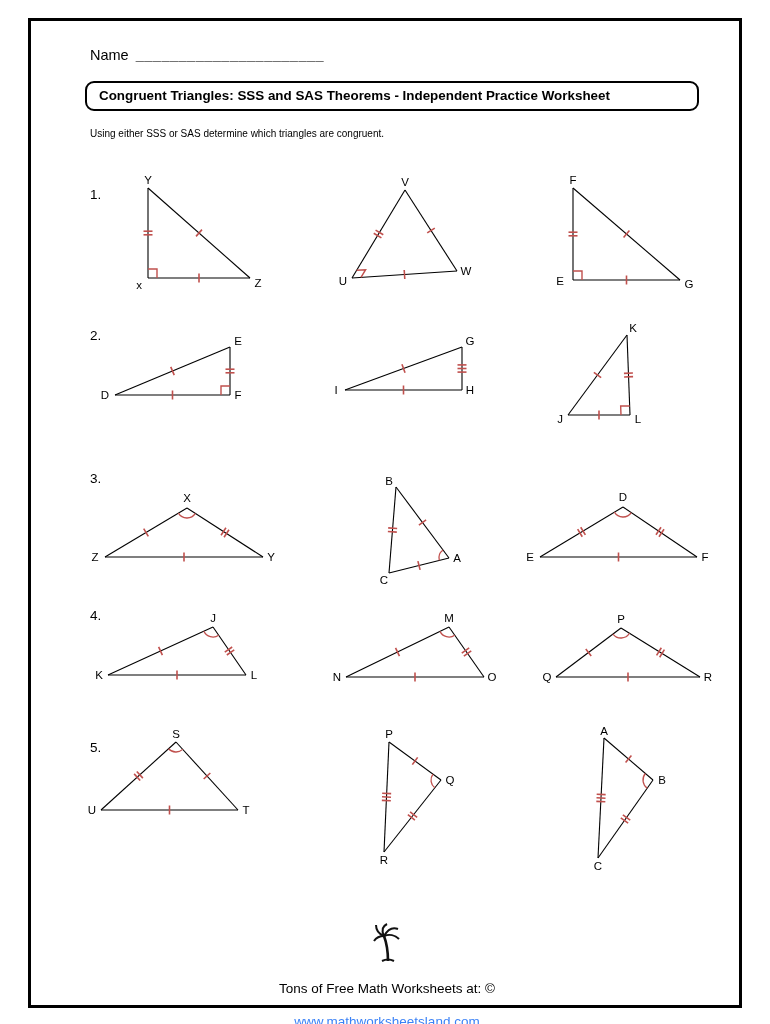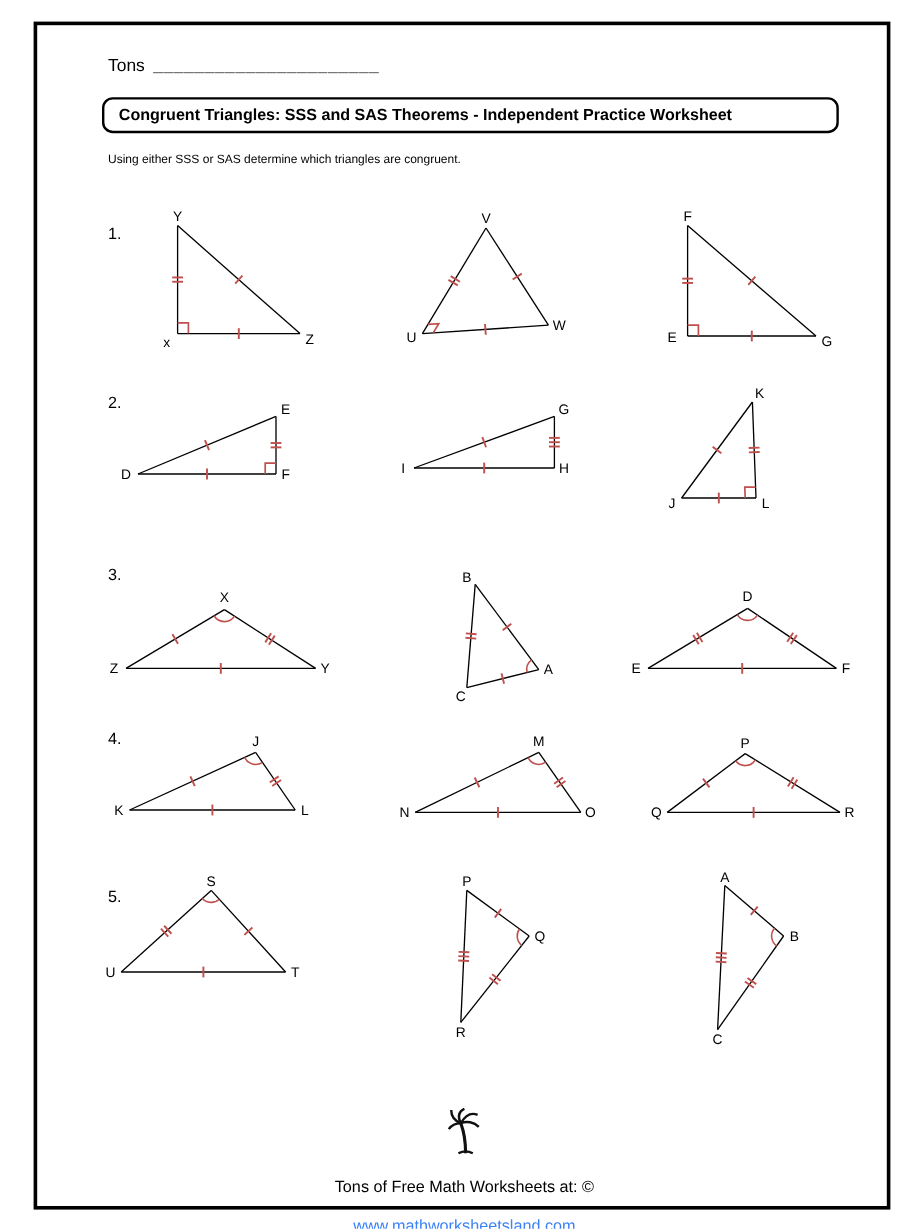--- a/index.html
+++ b/index.html
@@ -31,21 +31,21 @@
   .footer a { text-decoration:underline; }
 </style>
 </head>
 <body>
 
 <div class="page">
   <div class="content">
 
     <div class="topline">
       <div class="field field-name">
-        <span>Tons</span>
+        <span>Name</span>
         <span class="uline">______________________</span>
       </div>
     </div>
 
     <div class="titlebox">
       <span>Congruent Triangles: SSS and SAS Theorems - Independent Practice Worksheet</span>
     </div>
 
     <div class="instruction">Using either SSS or SAS determine which triangles are congruent.</div>
 

